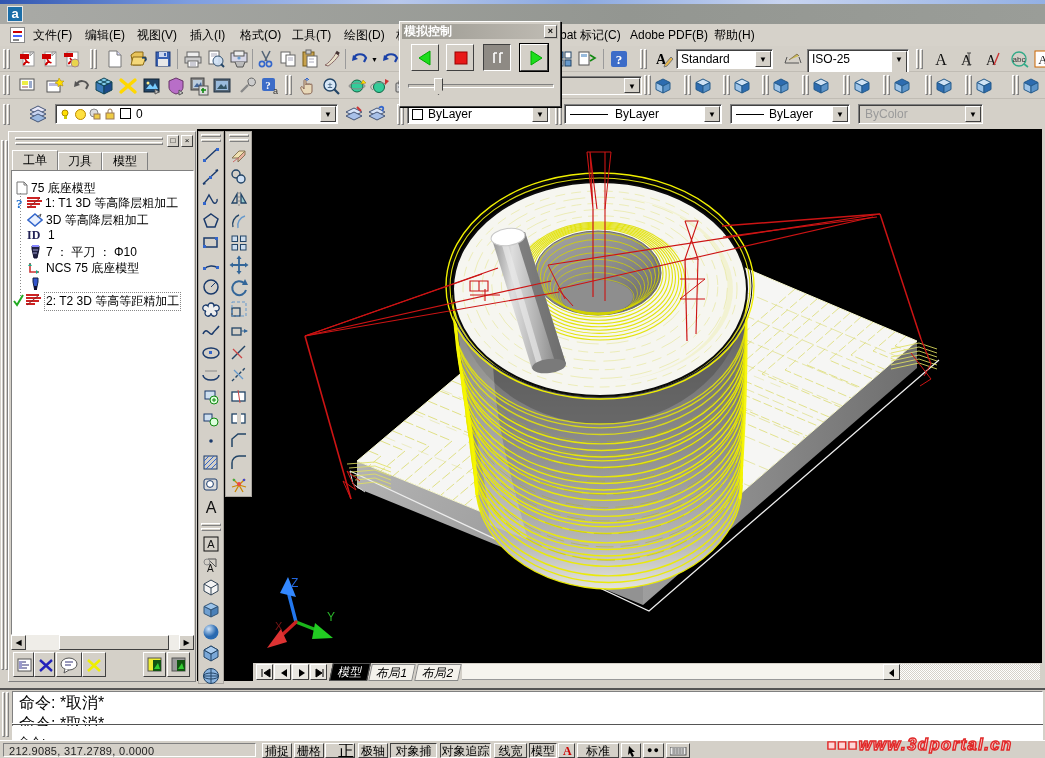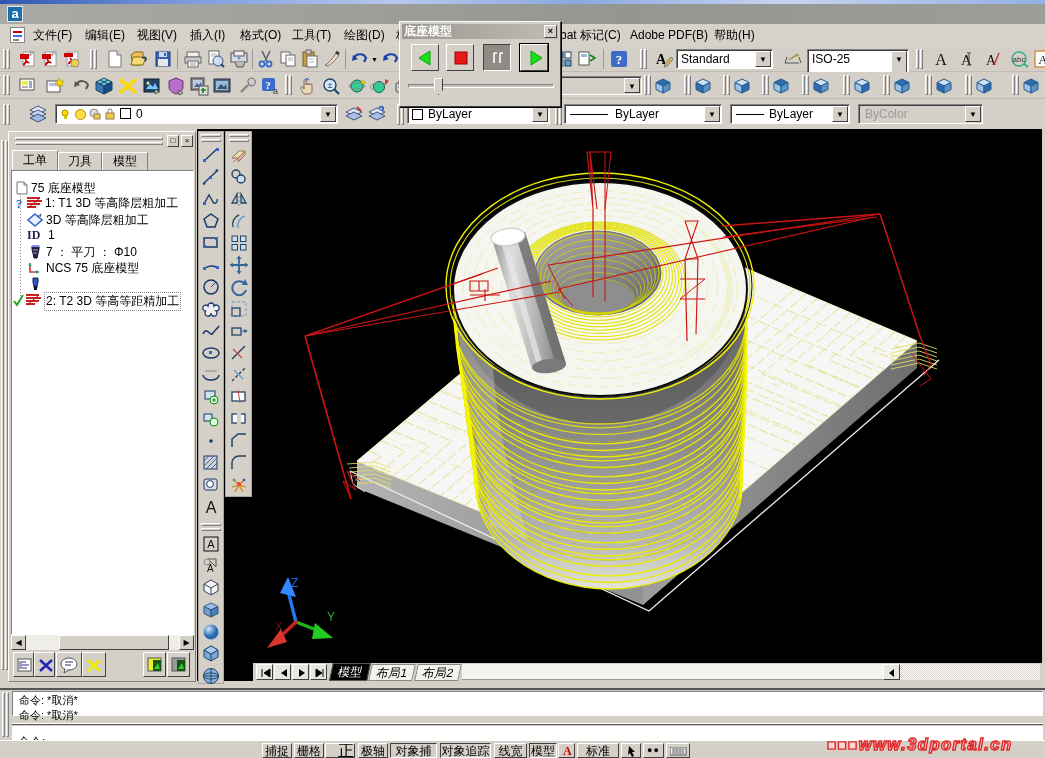--- a/index.html
+++ b/index.html
@@ -1194,30 +1194,33 @@
           <path d="M8 2 L3 6 L8 10 Z" fill="#000"></path>
         </svg>
       </span>
     </div>
     <div class="abs" style="left:647px;top:1px;width:140px;height:16px;background:repeating-conic-gradient(#fff 0 25%,#d6d2ca 0 50%) 0 0/2px 2px"></div>
   </div>
 <div class="abs" style="left:0;top:686px;width:1045px;height:4px;background:#d4d0c8;border-bottom:2px solid #555"></div>
 <div class="abs" style="left:0;top:690px;width:1045px;height:50px;background:#d4d0c8">
     <div class="gv" style="left:2px;top:2px;height:45px"></div>
     <div class="gv" style="left:6px;top:2px;height:45px"></div>
-    <div class="abs sk" style="left:12px;top:1px;width:1031px;height:25px;background:#fff;font-size:11px">
+    <div class="abs sk" style="left:12px;top:1px;width:1031px;height:50px;background:#fff;font-size:16px">
       <div style="padding:1px 0 0 6px">命令: *取消*</div>
       <div style="padding:0 0 0 6px">命令: *取消*</div>
     </div>
     <div class="abs" style="left:12px;top:33px;width:1031px;height:2px;background:#fff;border-bottom:1px solid #555"></div>
     <div class="abs" style="left:12px;top:36px;width:1031px;height:14px;background:#fff;font-size:12px">
       <div style="padding:8px 0 0 6px">命令:</div>
     </div>
   </div>
 <div class="abs" style="left:0;top:740px;width:1045px;height:18px;background:#d4d0c8;border-top:1px solid #fff">
+    <div class="abs sk" style="left:3px;top:2px;width:253px;height:14px;font-size:11px;color:#222">
+      <div style="padding:1px 0 0 5px;letter-spacing:0.3px">212.9085, 317.2789, 0.0000</div>
+    </div>
     <div class="tb" style="left:262px;top:2px;width:30px;height:15px;font-size:12px;line-height:14px;overflow:hidden;">捕捉</div>
     <div class="tb" style="left:294px;top:2px;width:30px;height:15px;font-size:12px;line-height:14px;overflow:hidden;">栅格</div>
     <div class="tb" style="left:325px;top:2px;width:30px;height:15px;font-size:16px;line-height:14px;overflow:hidden;text-align:right;">正交</div>
     <div class="tb" style="left:358px;top:2px;width:30px;height:15px;font-size:12px;line-height:14px;overflow:hidden;">极轴</div>
     <div class="tb" style="left:390px;top:2px;width:47px;height:15px;font-size:12px;line-height:14px;overflow:hidden;border-color:#404040 #fff #fff #404040;">对象捕捉</div>
     <div class="tb" style="left:440px;top:2px;width:51px;height:15px;font-size:12px;line-height:14px;overflow:hidden;border-color:#404040 #fff #fff #404040;">对象追踪</div>
     <div class="tb" style="left:494px;top:2px;width:33px;height:15px;font-size:12px;line-height:14px;overflow:hidden;">线宽</div>
     <div class="tb" style="left:529px;top:2px;width:28px;height:15px;font-size:12px;line-height:14px;overflow:hidden;border-color:#404040 #fff #fff #404040;">模型</div>
     <div class="tb" style="left:558px;top:2px;width:17px;height:15px">
       <span style="position:absolute;left:4px;top:0;color:#c00;font-weight:bold;font-size:12px;font-family:Liberation Serif">A</span>
@@ -1236,21 +1239,21 @@
         <svg width="17" height="9">
           <rect x="0" y="0" width="16" height="8" fill="#eee" stroke="#555"></rect>
           <path d="M2 2 h12 M2 4 h12 M2 6 h12" stroke="#888"></path>
           <path d="M4 1 v6 M7 1 v6 M10 1 v6 M13 1 v6" stroke="#888"></path>
         </svg>
       </span>
     </div>
   </div>
 <div class="abs" style="left:827px;top:735px;font-size:16.5px;font-weight:bold;font-style:italic;color:#ffd6d6;-webkit-text-stroke:1.4px #e02828;white-space:nowrap;z-index:40;letter-spacing:1.5px"><span style="font-size:15px">■■■</span>www.3dportal.cn</div>
 <div class="abs" style="left:399px;top:21px;width:162px;height:86px;background:#d4d0c8;border:1px solid;border-color:#fff #404040 #404040 #fff;box-shadow:1px 1px 0 #000;z-index:30">
-    <div class="abs" style="left:2px;top:2px;right:2px;height:15px;background:linear-gradient(90deg,#9a9890,#c0bcb4);color:#fff;font-weight:bold;font-size:12px;line-height:14px;padding-left:2px">底座模型</div>
+    <div class="abs" style="left:2px;top:2px;right:2px;height:15px;background:linear-gradient(90deg,#9a9890,#c0bcb4);color:#fff;font-weight:bold;font-size:12px;line-height:14px;padding-left:2px">模拟控制</div>
     <div class="tb" style="right:3px;top:3px;width:13px;height:13px;font-size:9px;line-height:11px;font-weight:bold">×</div>
     <div class="tb" style="left:11px;top:22px;width:28px;height:27px">
       <span style="position:absolute;left:6px;top:5px">
         <svg width="14" height="16">
           <polygon points="12,1 12,15 1,8" fill="#1ddd1d" stroke="#0a0"></polygon>
         </svg>
       </span>
     </div>
     <div class="tb" style="left:46px;top:22px;width:28px;height:27px">
       <span style="position:absolute;left:7px;top:5px">

